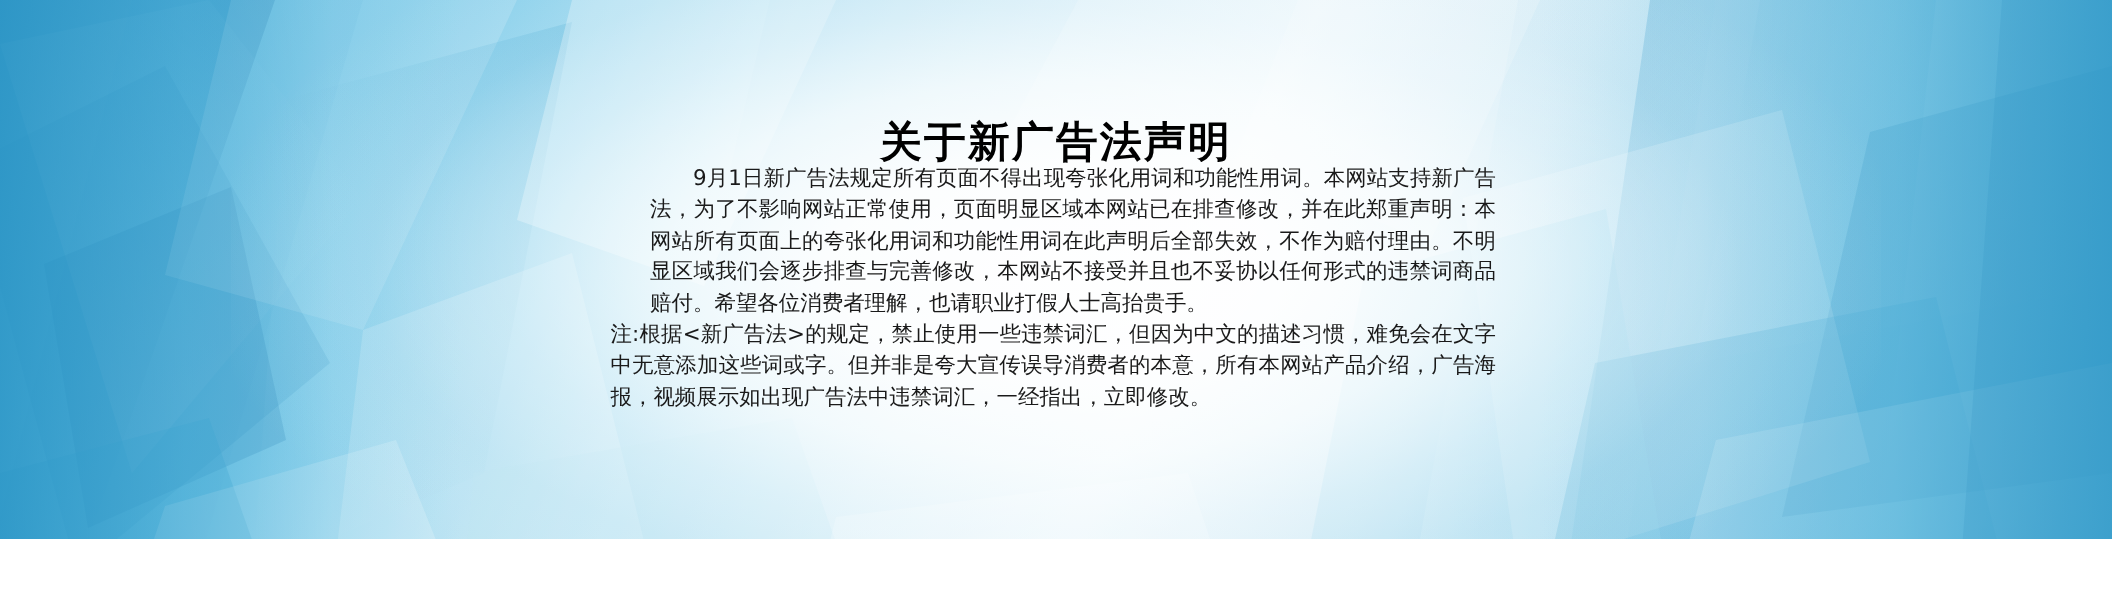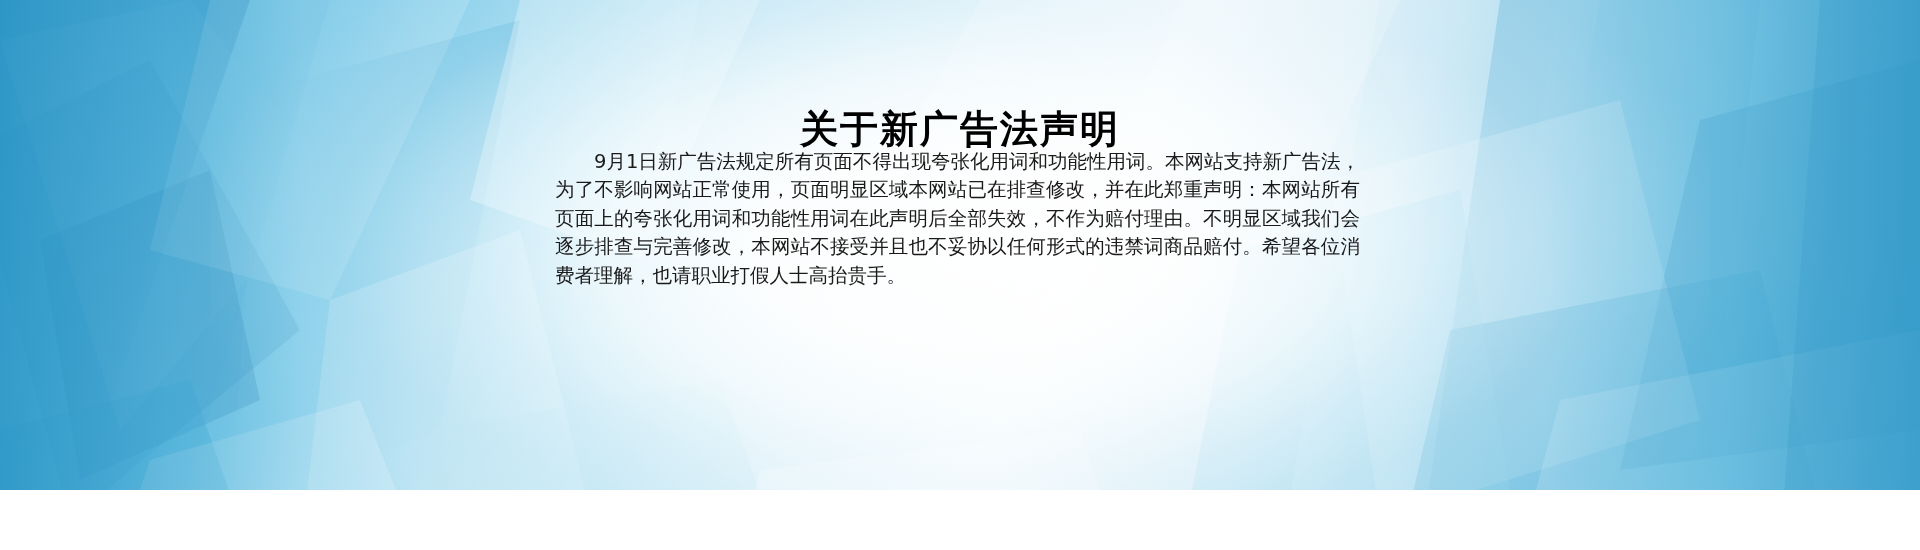--- a/index.html
+++ b/index.html
@@ -117,20 +117,21 @@
     text-justify: inter-ideograph;
     font-family: "DejaVu Sans", "Liberation Sans", sans-serif;
   }
 
   #body-text p {
     margin: 0;
     padding: 0;
   }
   #body-text p.indent {
     text-indent: 2em;
+    margin-left: 36px;
   }
 </style>
 </head>
 <body>
 
 <div id="banner">
 
   <svg class="bg-layer" width="1920" height="550" viewBox="0 0 1920 550" preserveAspectRatio="none" xmlns="http://www.w3.org/2000/svg">
     <defs>
       <linearGradient id="gA" x1="0" y1="0" x2="1" y2="1">
@@ -181,16 +182,17 @@
 
   <div class="edge-left"></div>
   <div class="edge-right"></div>
   <div class="center-glow"></div>
 
   <div id="content">
     <h1 id="page-title">关于新广告法声明</h1>
 
     <div id="body-text">
       <p class="indent">9月1日新广告法规定所有页面不得出现夸张化用词和功能性用词。本网站支持新广告法，为了不影响网站正常使用，页面明显区域本网站已在排查修改，并在此郑重声明：本网站所有页面上的夸张化用词和功能性用词在此声明后全部失效，不作为赔付理由。不明显区域我们会逐步排查与完善修改，本网站不接受并且也不妥协以任何形式的违禁词商品赔付。希望各位消费者理解，也请职业打假人士高抬贵手。</p>
+      <p>注:根据&lt;新广告法&gt;的规定，禁止使用一些违禁词汇，但因为中文的描述习惯，难免会在文字中无意添加这些词或字。但并非是夸大宣传误导消费者的本意，所有本网站产品介绍，广告海报，视频展示如出现广告法中违禁词汇，一经指出，立即修改。</p>
     </div>
   </div>
 
 </div>
 
 </body></html>

